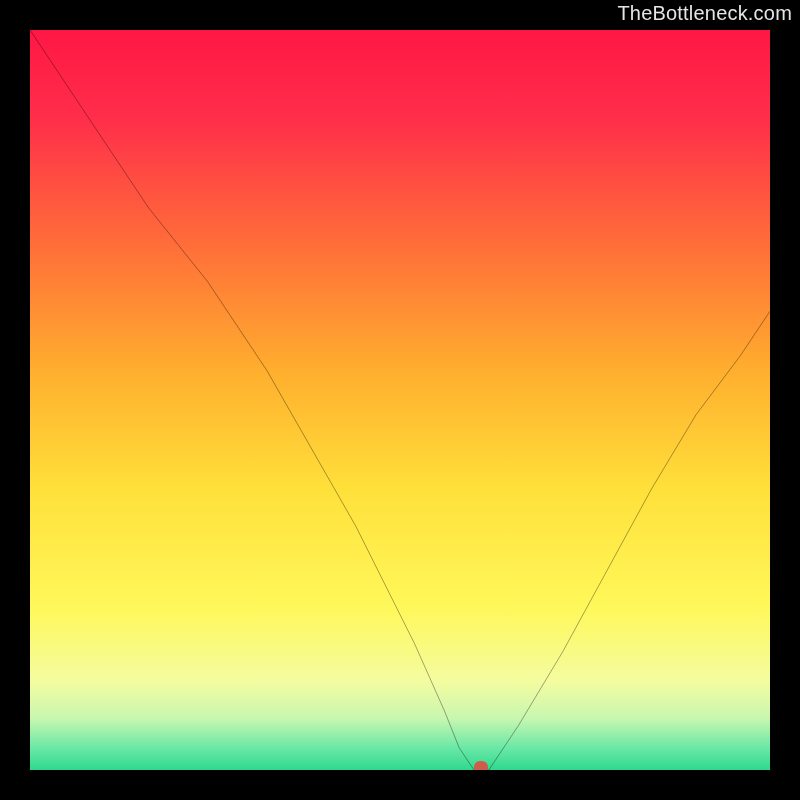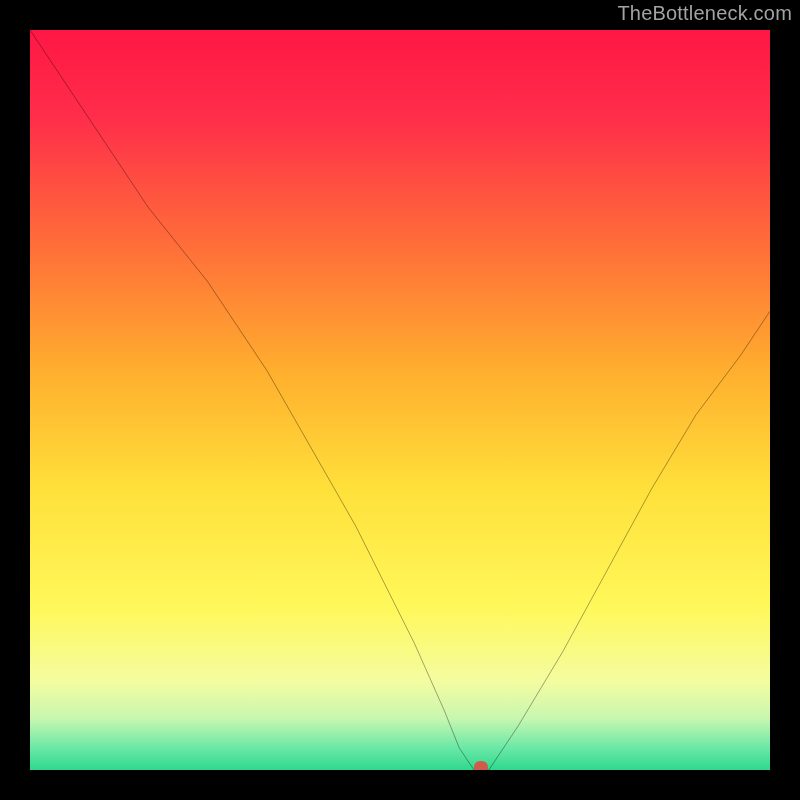--- a/index.html
+++ b/index.html
@@ -13,21 +13,21 @@
   .frame {
     position: relative;
     width: 800px;
     height: 800px;
     background: #000;
   }
   .watermark {
     position: absolute;
     top: 2px;
     right: 8px;
-    color: #a3a3a3;
+    color: #e5e5e5;
     font-size: 20px;
     font-weight: 500;
     letter-spacing: 0.2px;
     z-index: 5;
   }
   .plot-area {
     position: absolute;
     left: 30px;
     top: 30px;
     width: 740px;

